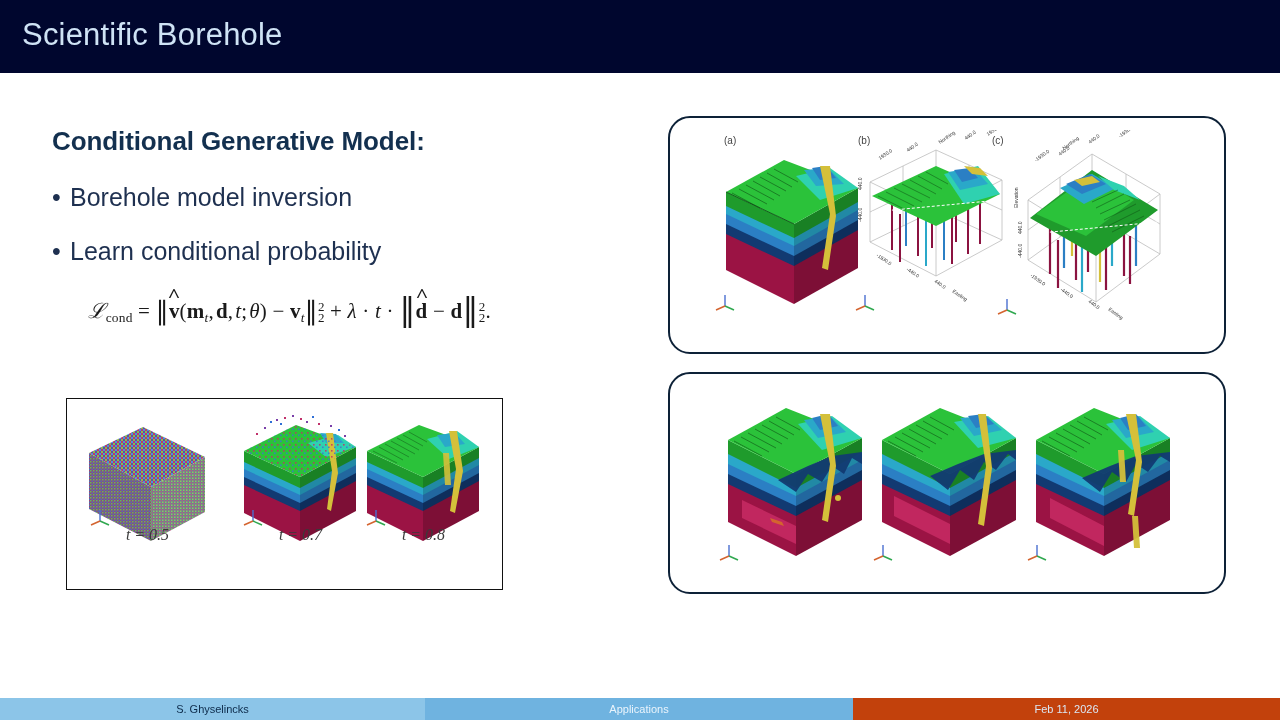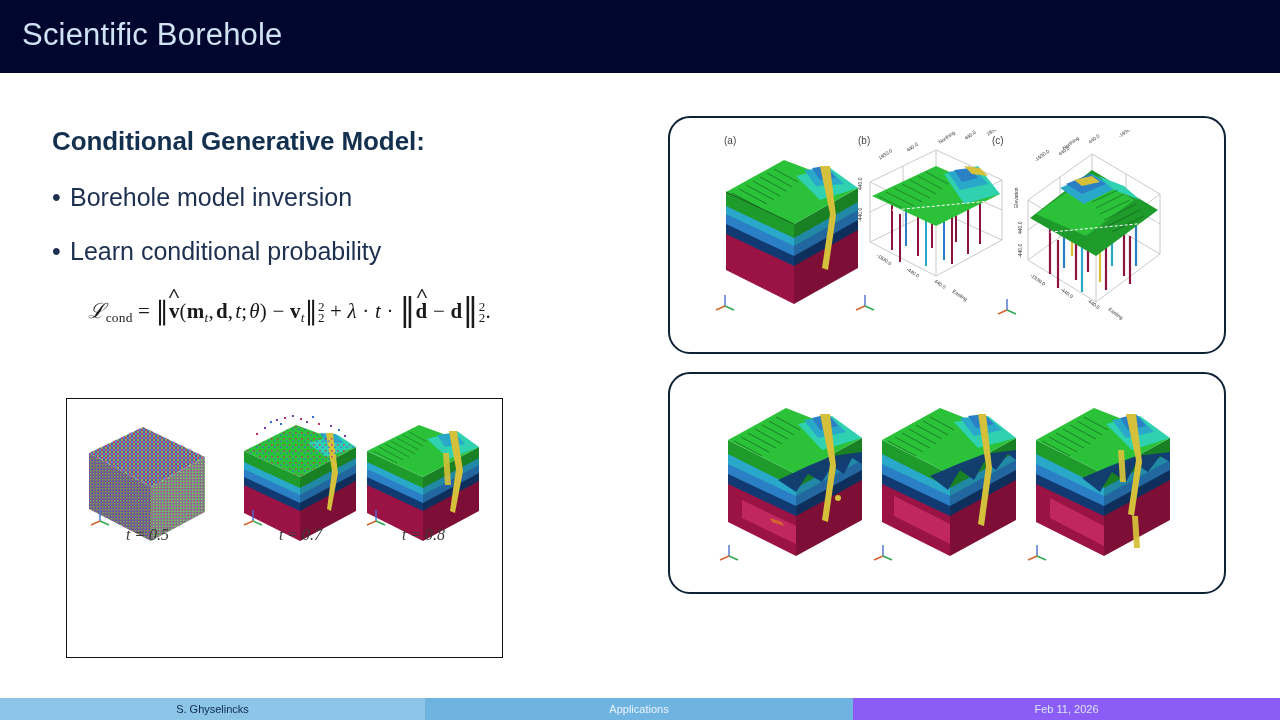--- a/index.html
+++ b/index.html
@@ -54,21 +54,21 @@
     font-size:.85em;font-weight:bold;font-style:normal;
   }
   .nrm{display:inline-block;position:relative;top:2px;font-size:1.25em;}
   .dnrm{display:inline-block;position:relative;top:3px;font-size:1.55em;}
   .pow{display:inline-block;vertical-align:middle;line-height:.88;
        font-size:.62em;text-align:left;position:relative;top:-1px;}
   .pow span{display:block;}
 
   
   .fig-left{
-    position:absolute;left:66px;top:398px;width:437px;height:260px;
+    position:absolute;left:66px;top:398px;width:437px;height:192px;
     background:#fff;border:1.6px solid #111;box-sizing:border-box;
   }
   .fig-left .cubewrap{position:absolute;top:14px;width:133px;height:140px;}
   .fig-left .lbl{
     position:absolute;bottom:9px;width:133px;text-align:center;
     font-family:"Liberation Serif",serif;font-style:italic;
     font-size:16px;color:#3a3a3a;
   }
 
   
@@ -83,21 +83,21 @@
     font-family:"Liberation Sans",sans-serif;
   }
 
   
   .footer{position:absolute;left:0;top:698px;width:1280px;height:22px;}
   .f-seg{position:absolute;top:0;height:22px;
          display:flex;align-items:center;justify-content:center;
          font-size:11px;}
   .f1{left:0;width:425px;background:#8cc5e8;color:#0d2b4a;}
   .f2{left:425px;width:428px;background:#6fb3e0;color:#eaf4fc;}
-  .f3{left:853px;width:427px;background:#8b5cf6;color:#dbe7f5;}
+  .f3{left:853px;width:427px;background:#c2410c;color:#dbe7f5;}
 
   
   .cube{position:absolute;width:100%;height:100%;}
   .gizmo{position:absolute;width:26px;height:26px;}
 </style>
 </head>
 <body>
 
 <div class="titlebar">
   <div class="title">Scientific Borehole</div>

